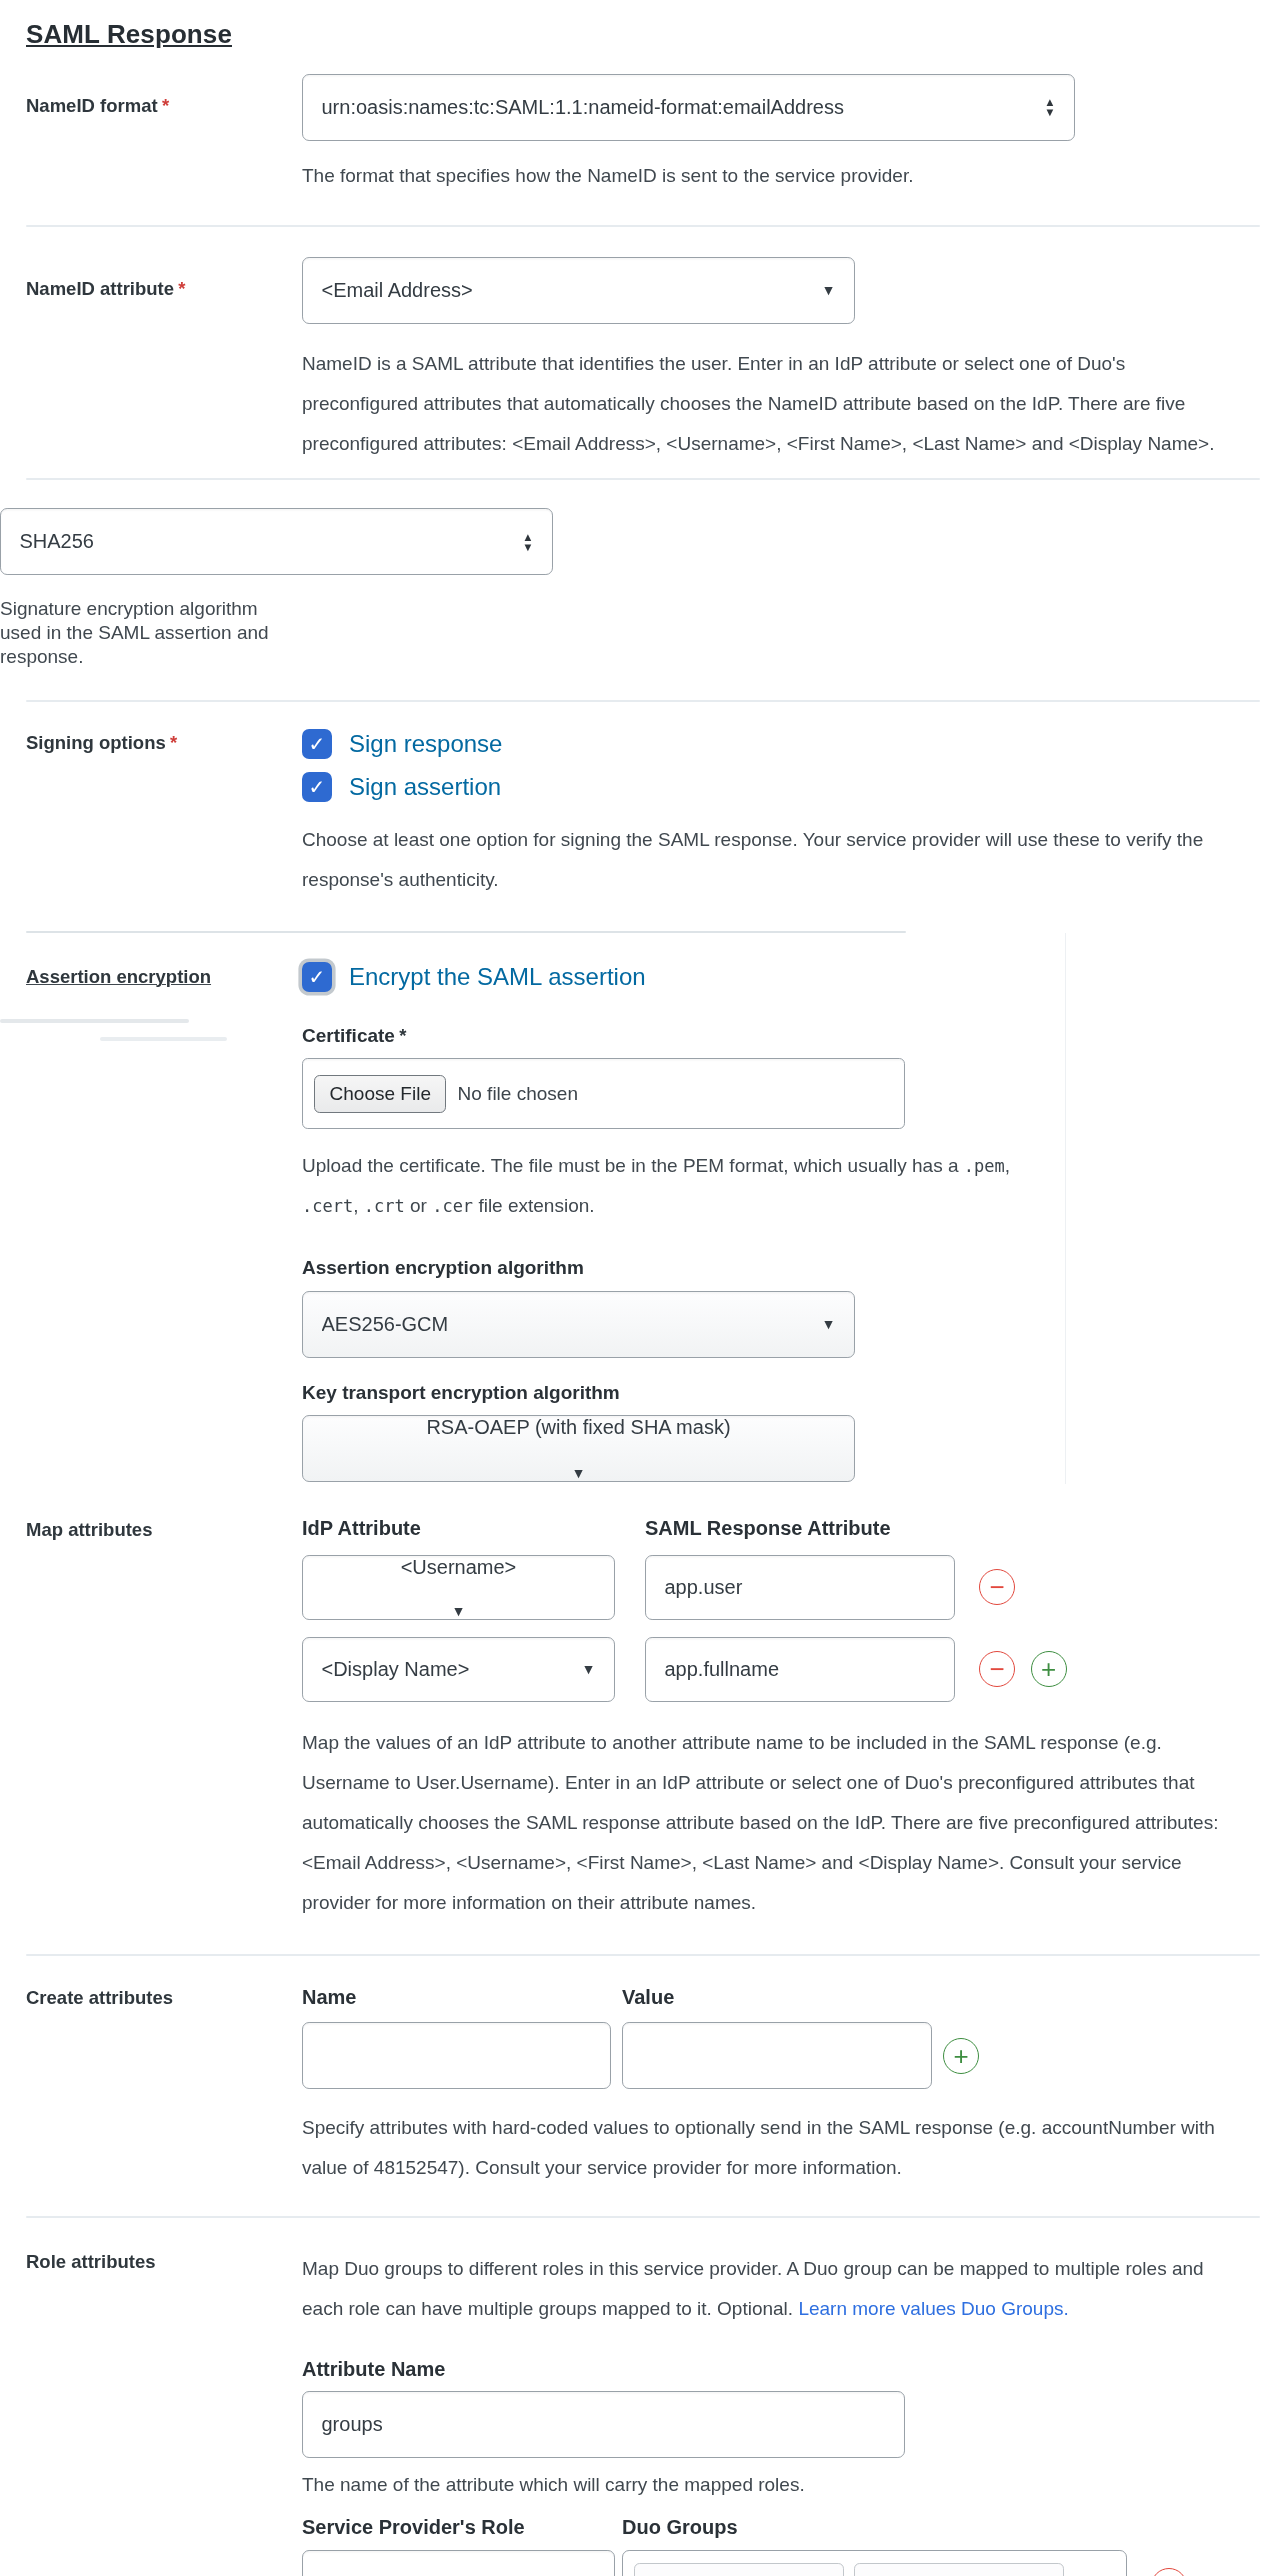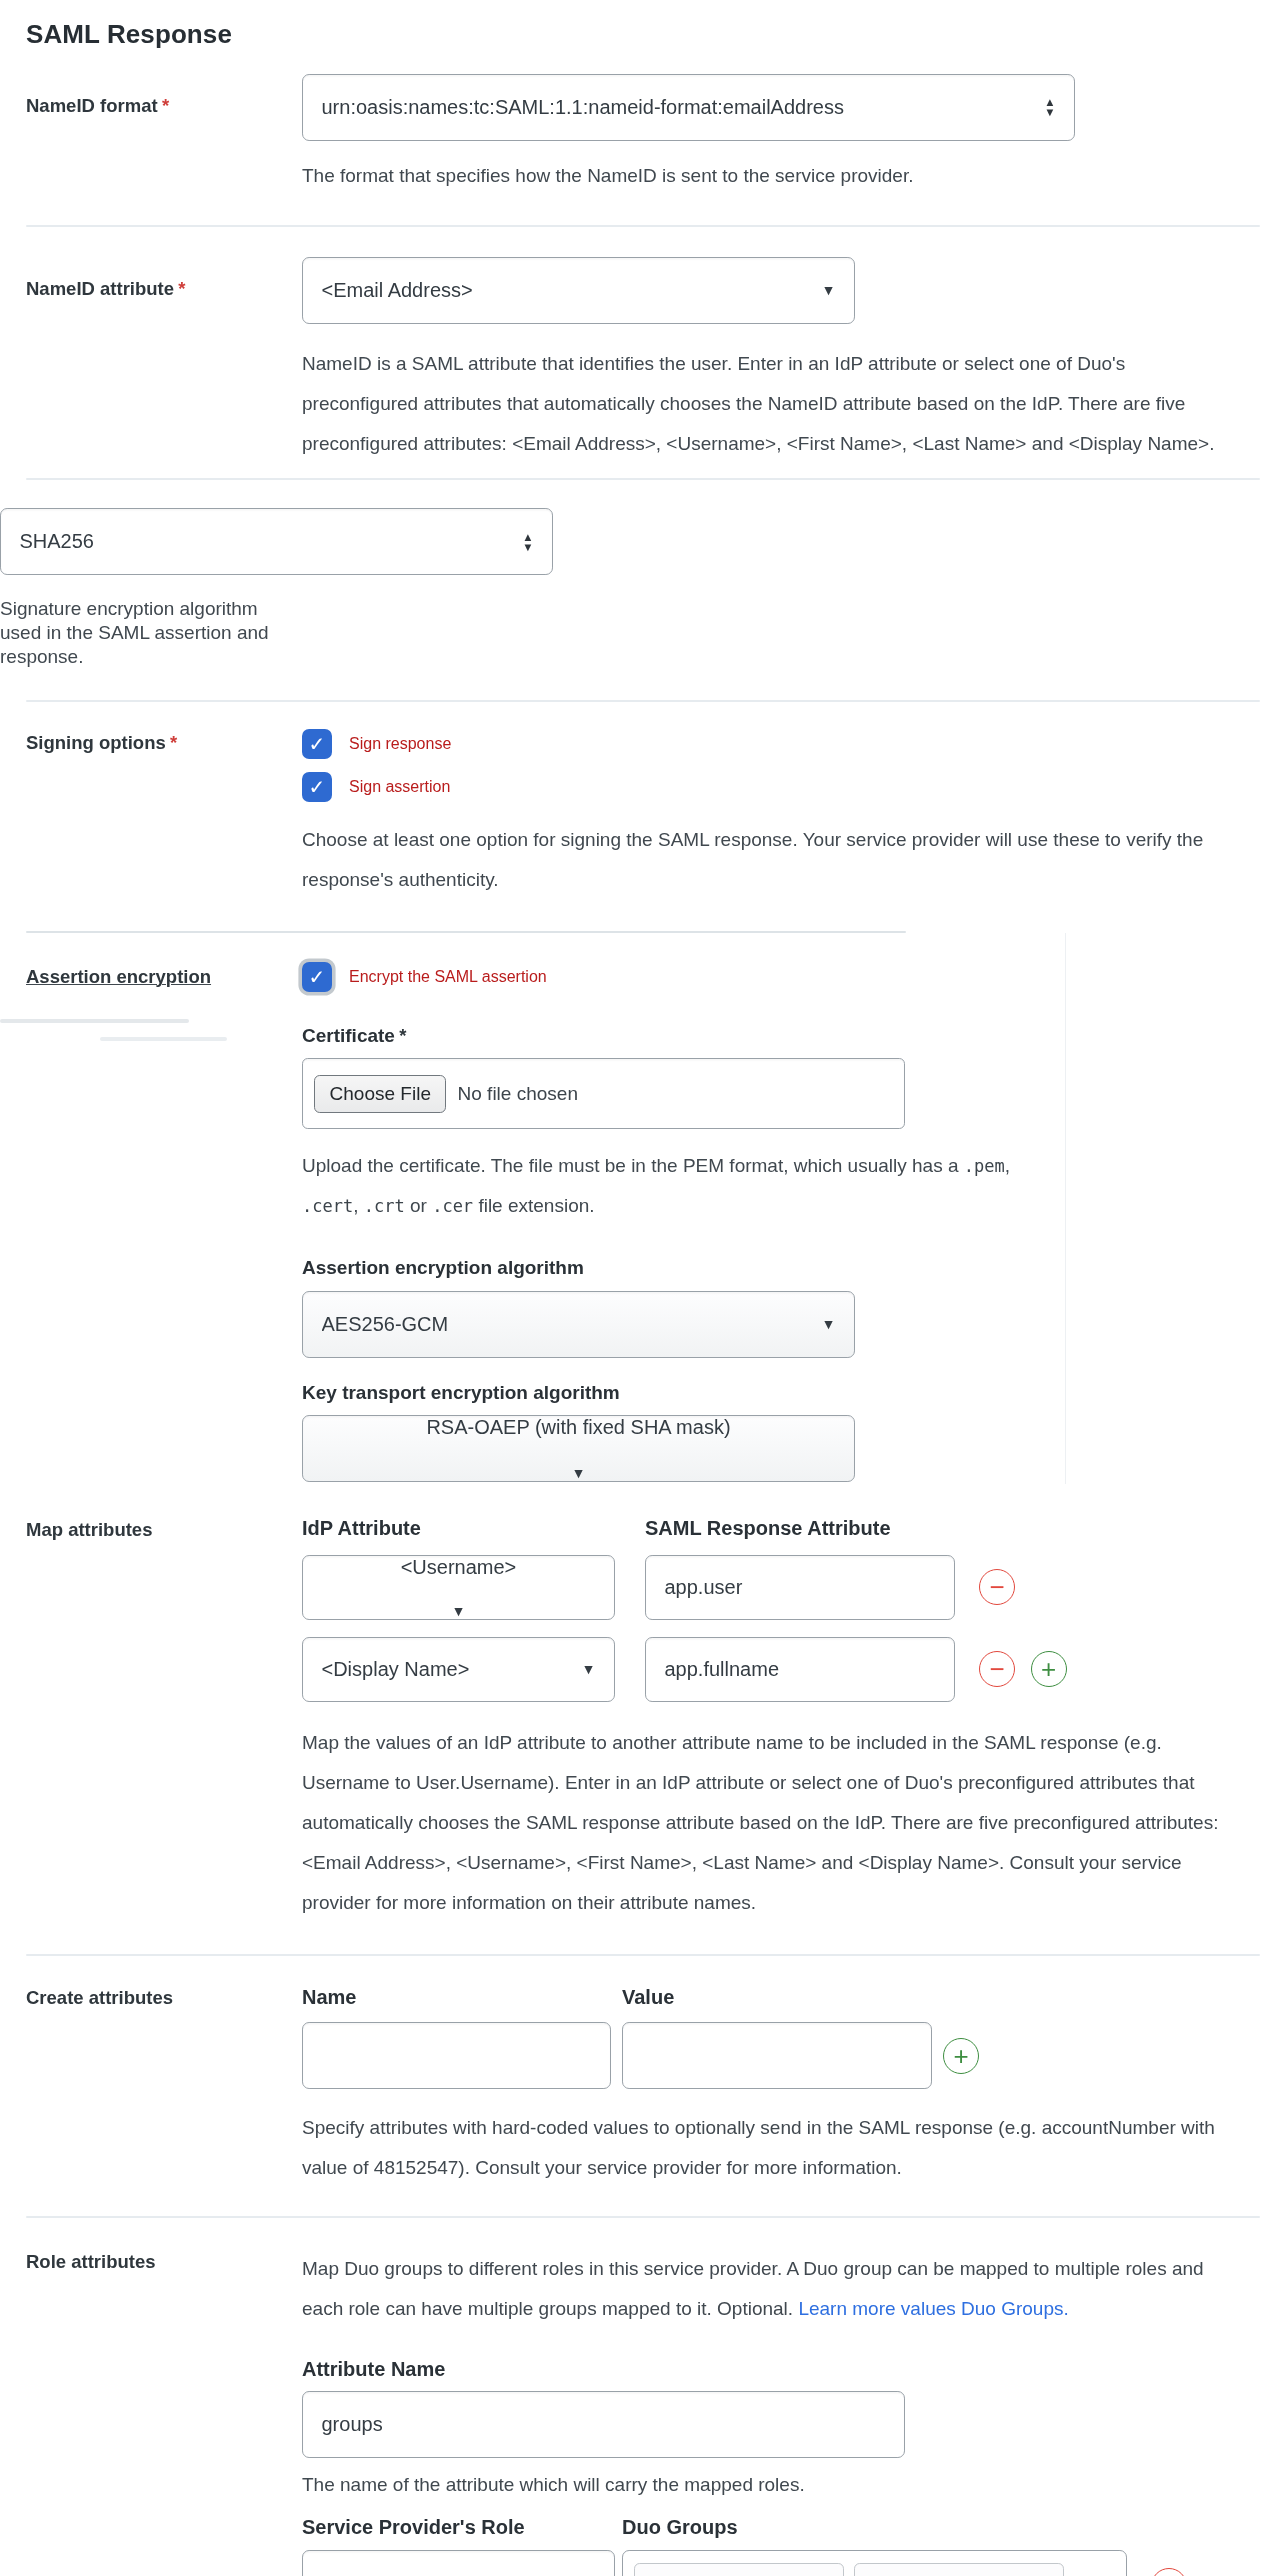--- a/index.html
+++ b/index.html
@@ -7,21 +7,21 @@
   body {
     width: 1271px;
     font-family: "Liberation Sans", "DejaVu Sans", sans-serif;
     color: #40484f;
     -webkit-font-smoothing: antialiased;
   }
   .page { width: 1271px; padding-bottom: 7.1px; }
 
   h1.page-title {
     margin: 0; padding: 18.5px 0 0 26px;
-    font-size: 26px; font-weight: 700; color: #272e34; letter-spacing: 0.1px;
+    font-size: 26px; font-weight: 700; color: #272e34; letter-spacing: 0.1px; text-decoration: underline;
   }
 
   .section { display: grid; grid-template-columns: 302px 1fr; }
   .col-label { padding-left: 26px; }
   .lbl { font-size: 18.5px; font-weight: 700; color: #2f373d; }
   .req { color: #cf3e3a; font-weight: 700; margin-left: 4.3px; font-size: 18.5px; }
   .req.dark { color: #2f373d; }
 
   .divider { height: 2.1px; background: #e6ebef; margin: 0 11.4px 0 26px; border-radius: 1.4px; }
   .divider.short { width: 880px; margin-right: 0; background: #dde3e7; }
@@ -51,21 +51,21 @@
   code.mono { font-family: "DejaVu Sans Mono", monospace; font-size: 17px; color: #3c444b; }
 
   
   .cb-row { display: flex; align-items: center; gap: 17px; }
   .checkbox {
     width: 30px; height: 30px; border-radius: 7.1px; background: #2e6ad1;
     display: flex; align-items: center; justify-content: center;
     color: #fff; font-size: 20px; font-weight: 700; cursor: pointer; flex: none;
   }
   .checkbox.ring { box-shadow: 0 0 0 3.6px #c3c9ce; }
-  .cb-label { font-size: 16px; color: #b91c1c; }
+  .cb-label { font-size: 24px; color: #0369a1; }
 
   
   .filebox {
     width: 603px; height: 71px; border: 1.4px solid #99a1a8; border-radius: 5.7px;
     display: flex; align-items: center; padding: 0 11.4px; background: #fff;
     box-shadow: inset 0 1.4px 1.4px rgba(0,0,0,0.04);
   }
   .file-btn {
     border: 1.4px solid #71787e; background: linear-gradient(180deg,#f6f6f6,#e9eaeb);
     border-radius: 5.7px; padding: 7.1px 14.2px; font-size: 19px; color: #23282c;

